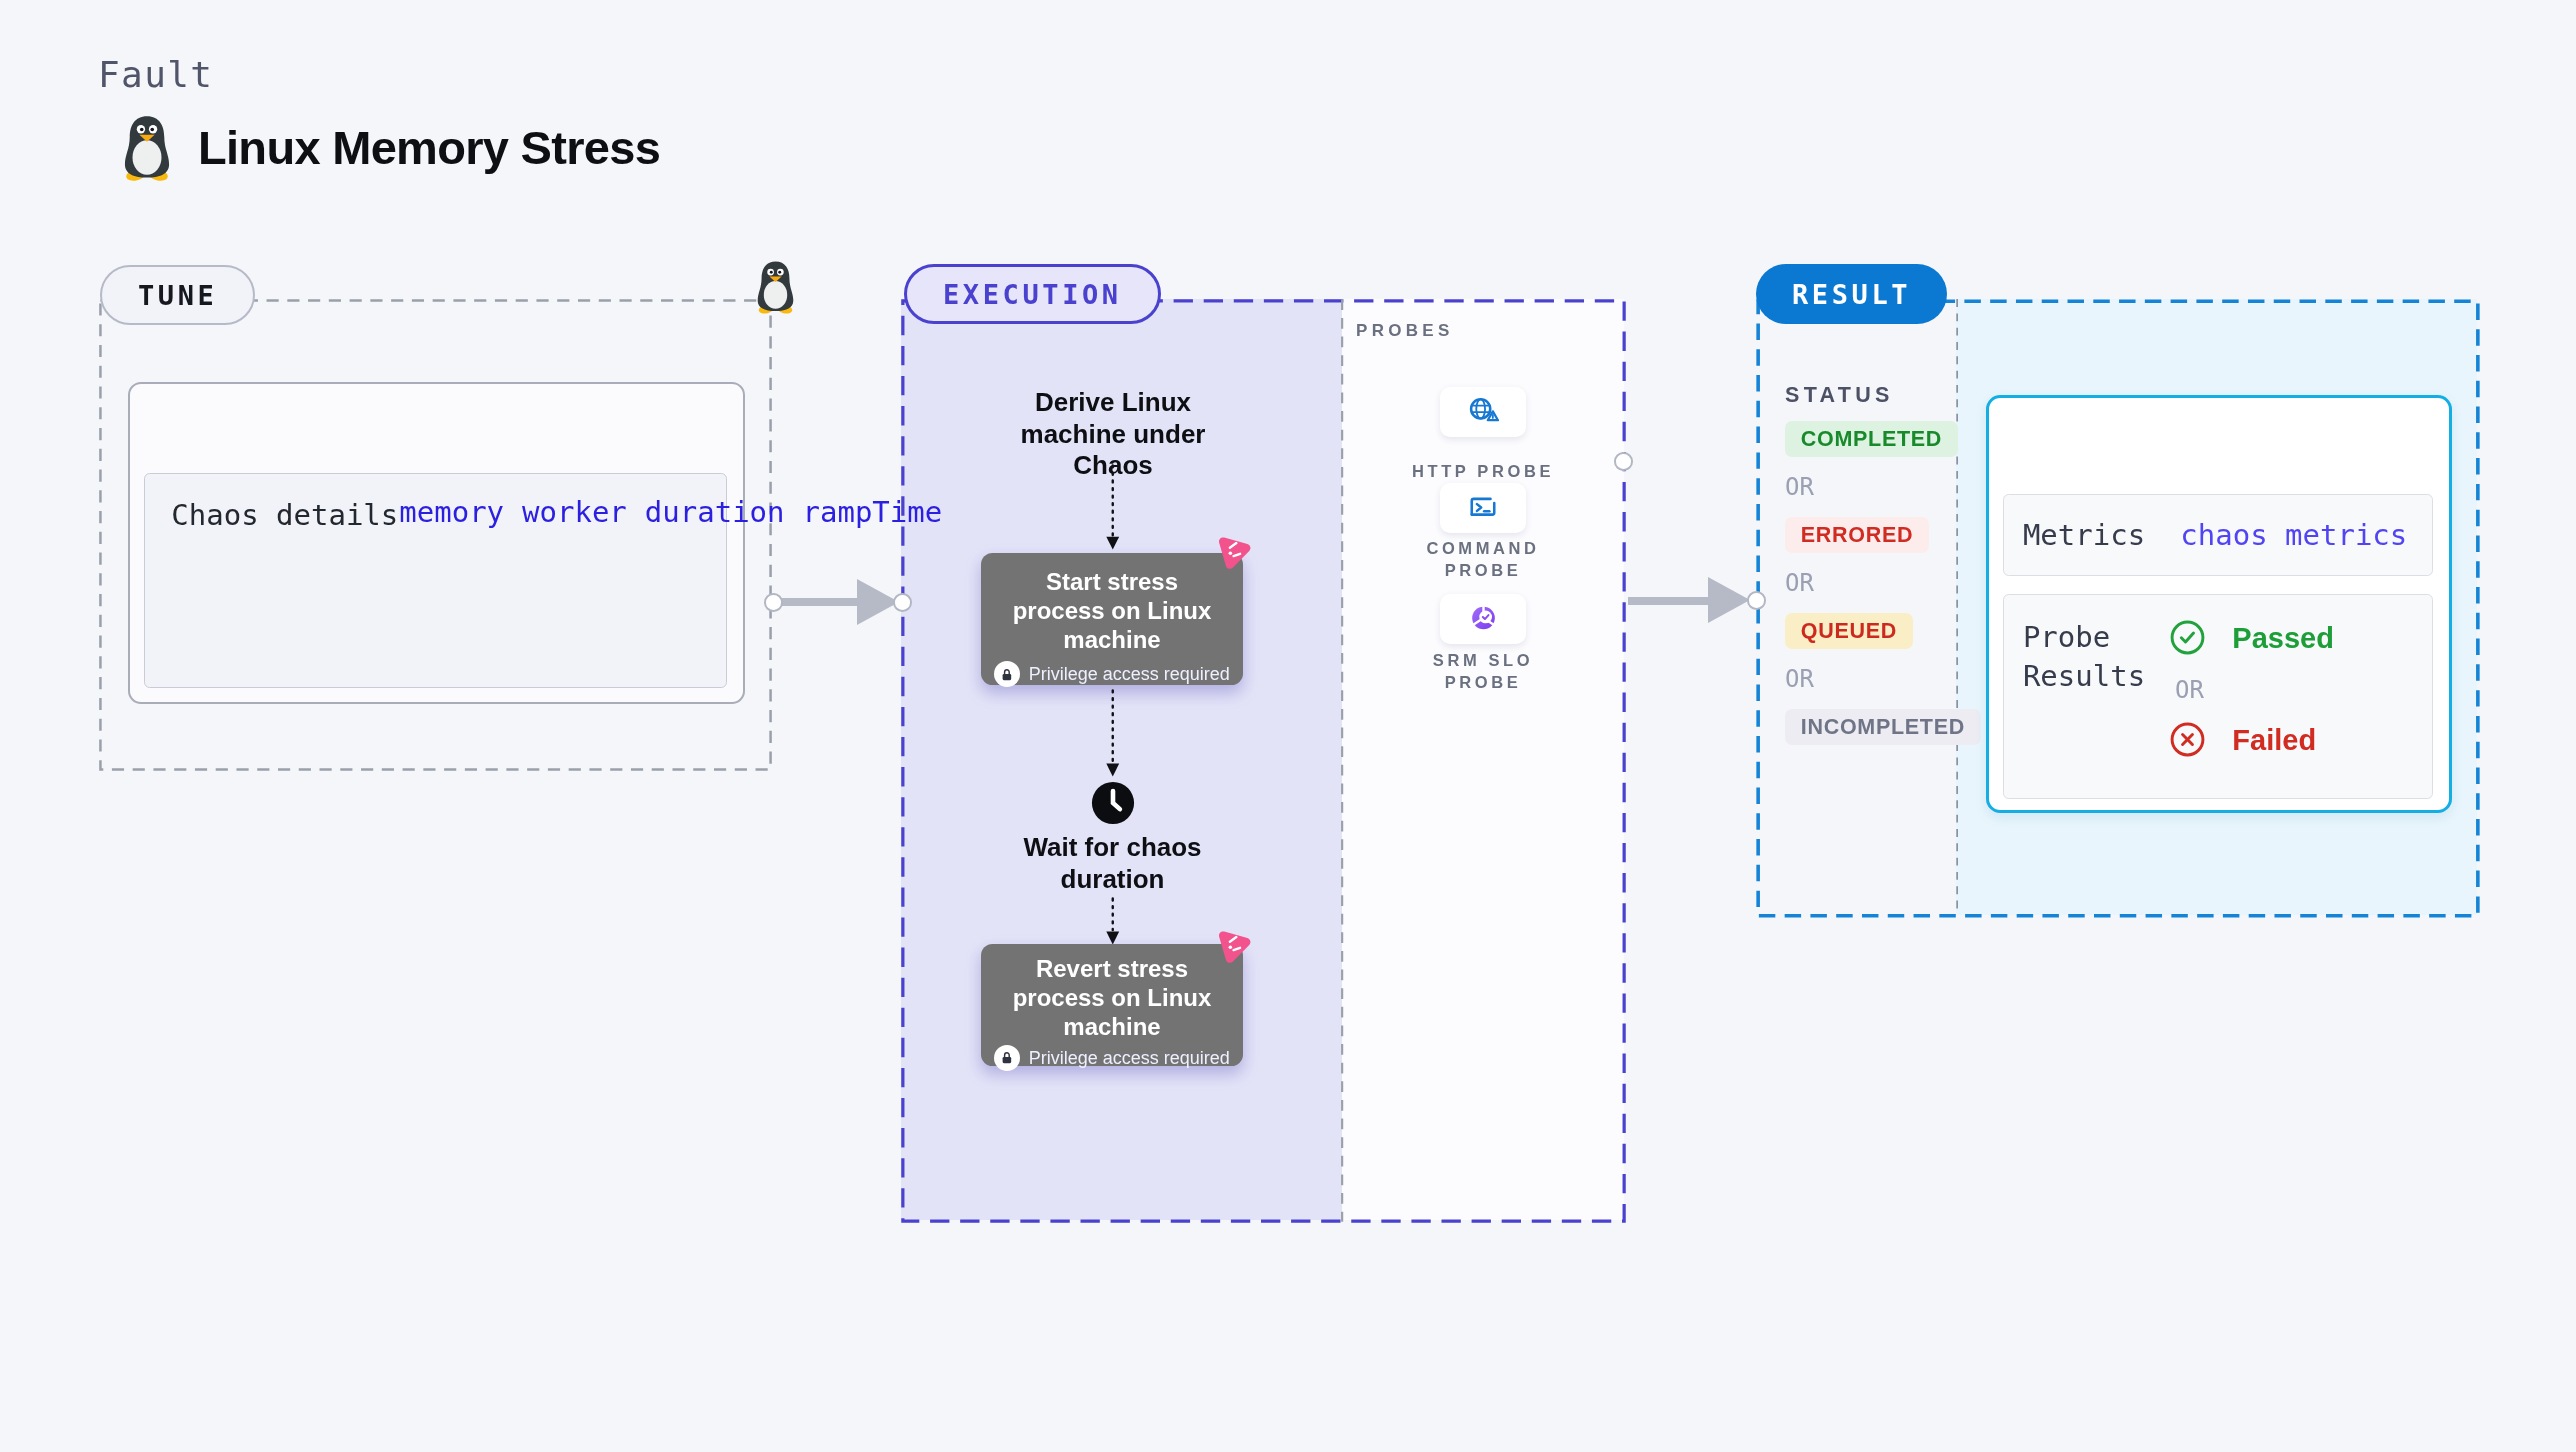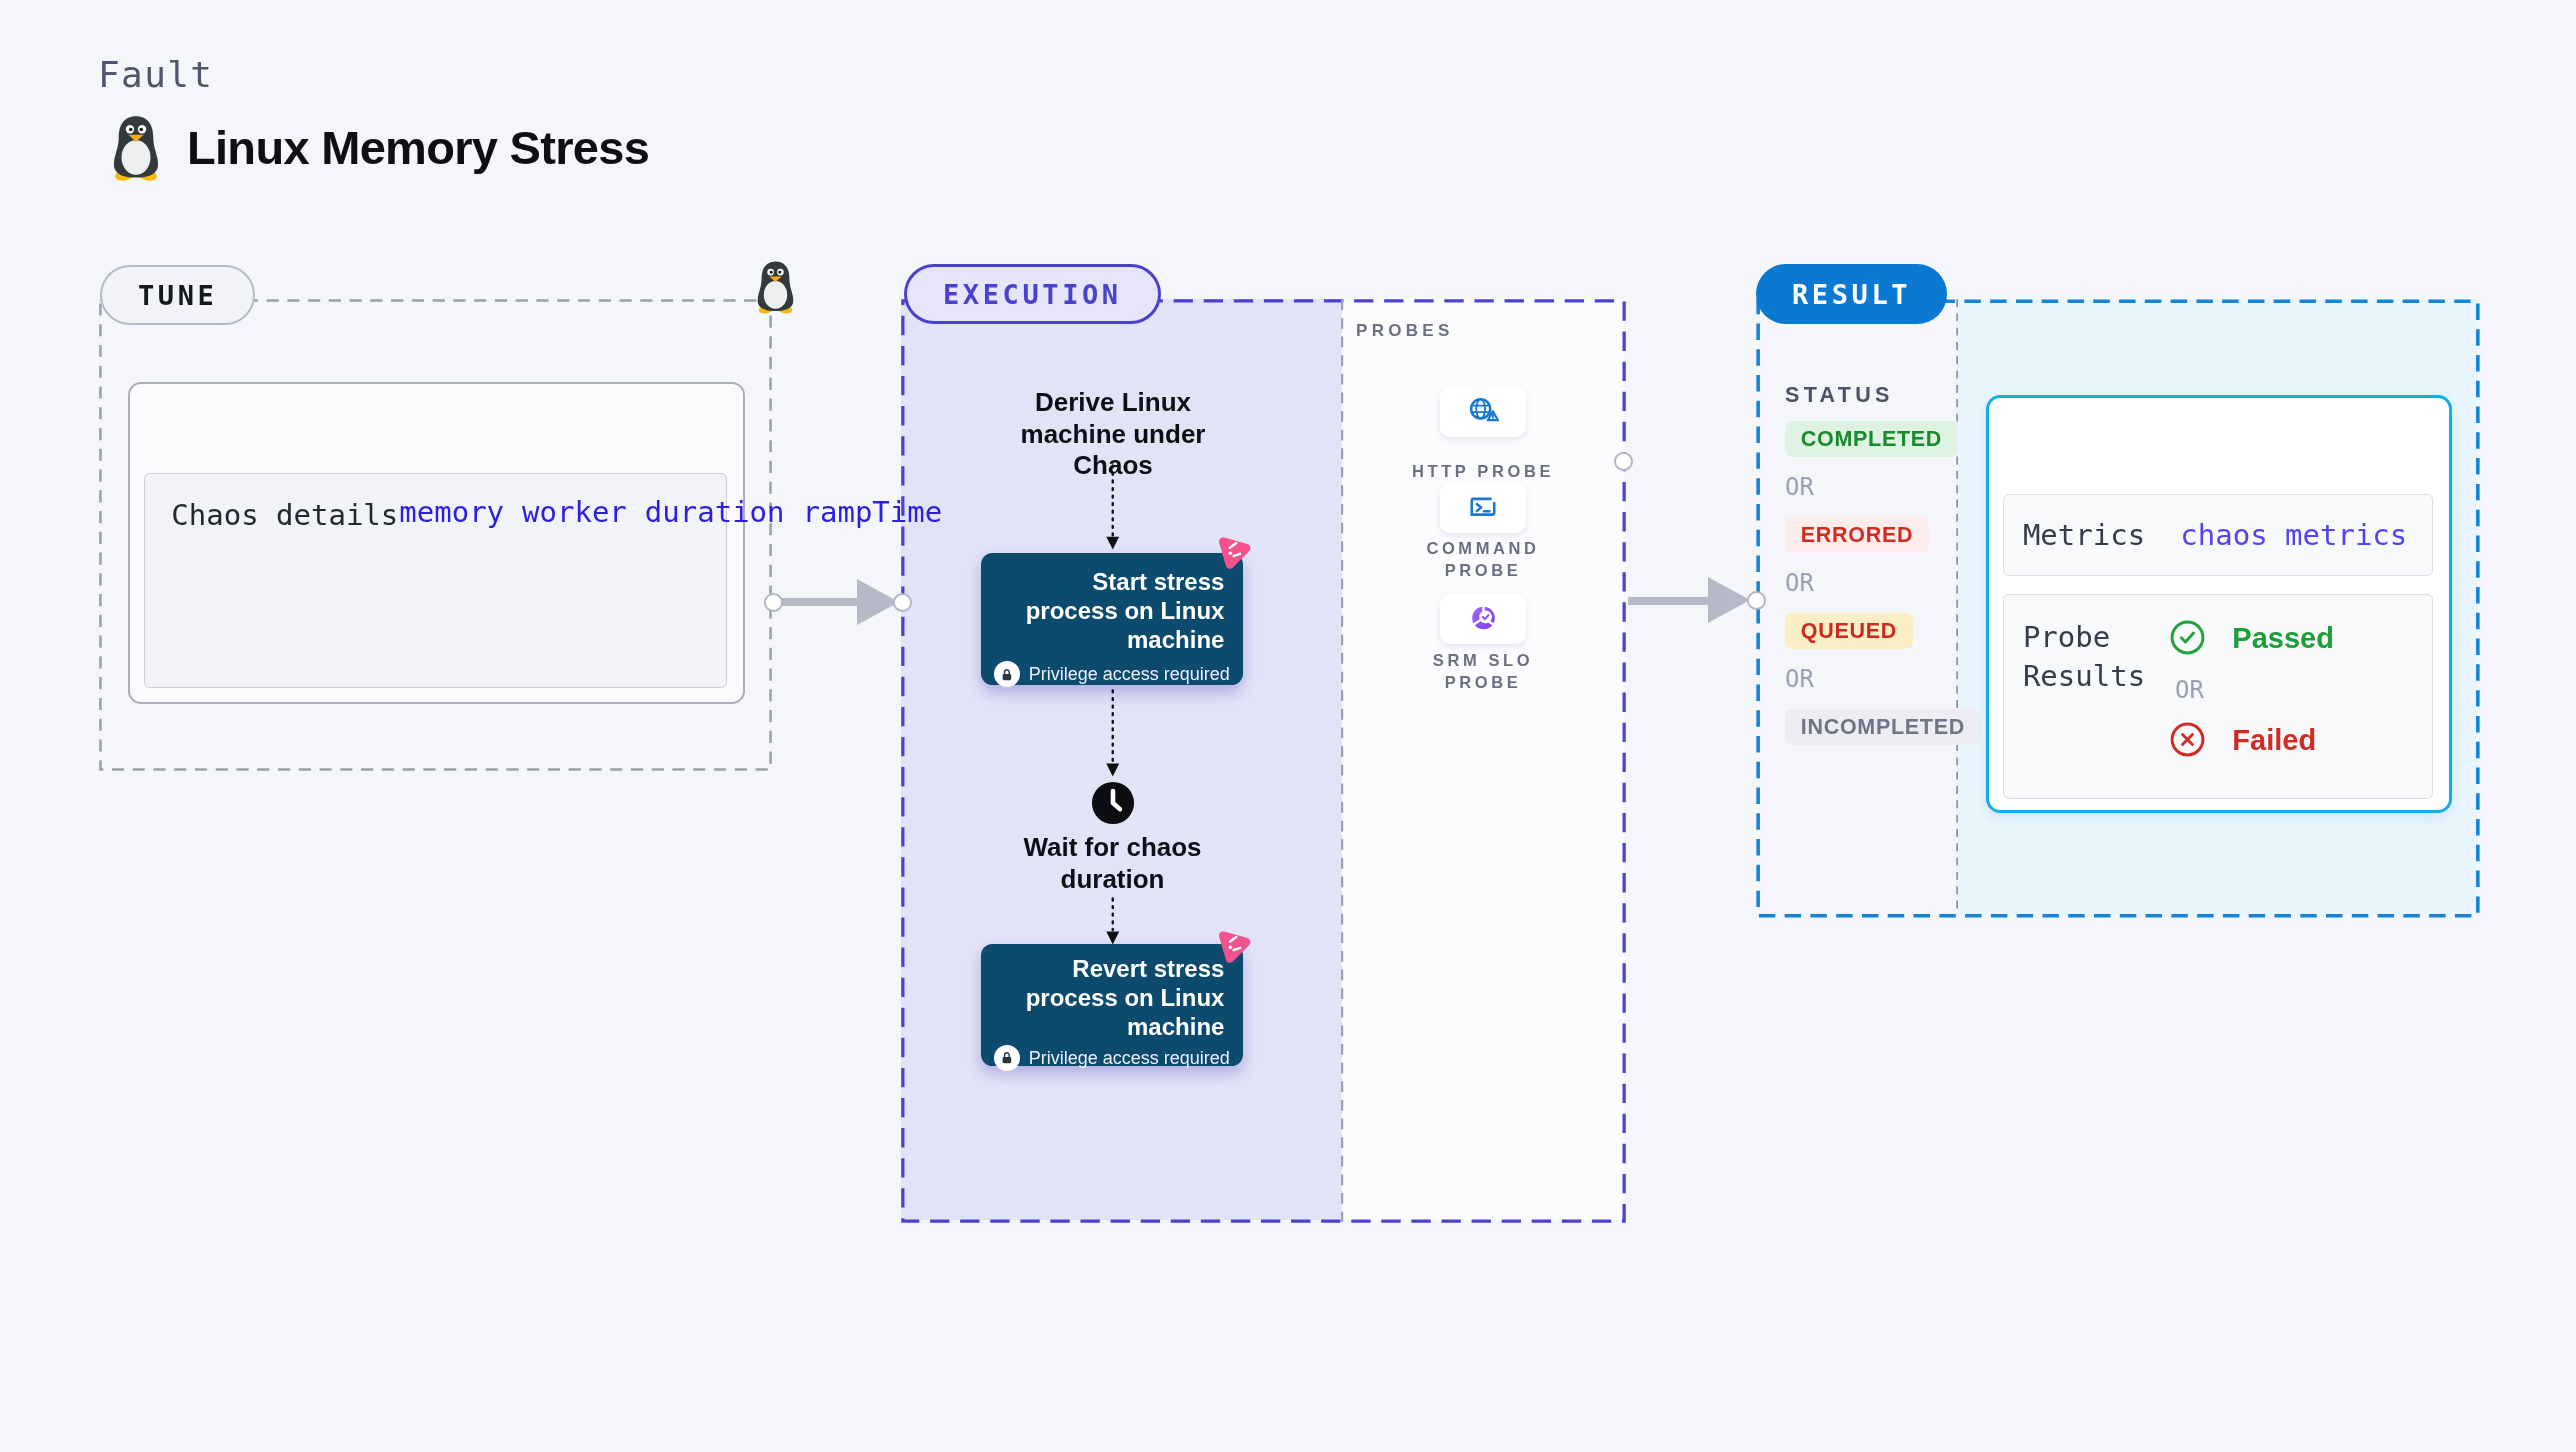--- a/index.html
+++ b/index.html
@@ -8,21 +8,21 @@
     background:#f5f6fa;
     font-family:"Liberation Sans", sans-serif;
     position:relative;overflow:hidden;
     -webkit-font-smoothing:antialiased;
   }
   .abs{position:absolute;}
   .mono{font-family:"DejaVu Sans Mono", monospace;}
 
   
   .kicker{left:98px;top:54px;font-size:36px;color:#50556a;letter-spacing:1.4px;}
-  .title-row{left:105px;top:112px;display:flex;align-items:center;gap:20px;}
+  .title-row{left:116px;top:112px;display:flex;align-items:center;gap:20px;}
   .page-title{font-size:47px;font-weight:800;color:#0d0f13;letter-spacing:-0.7px;}
 
   
   .pill{
     height:60px;border-radius:30px;display:inline-flex;align-items:center;
     padding:0 36px;font-family:"DejaVu Sans Mono", monospace;
     font-size:27px;font-weight:bold;letter-spacing:3.6px;z-index:6;box-sizing:border-box;
   }
   .pill-tune{left:100px;top:265px;background:#f2f3f8;border:2.9px solid #b6bac8;color:#15181e;}
   .pill-exec{left:904px;top:264px;background:#e6e5f9;border:3.6px solid #4a42cf;color:#4a42cf;}
@@ -42,21 +42,21 @@
   .tune-links{position:absolute;left:254px;top:24px;display:flex;flex-direction:row;gap:18px;}
   .tune-link{font-size:29px;line-height:29px;color:#2b1fe0;}
 
   
   .exec-bg{left:901px;top:299px;width:441px;height:921px;background:#e3e3f8;z-index:1;}
   .probes-bg{left:1342px;top:299px;width:282px;height:921px;background:#fcfcff;z-index:1;}
   .result-bg{left:1956px;top:299px;width:521px;height:616px;background:#e8f5fc;z-index:1;}
 
   
   .step-title{z-index:3;font-size:26px;line-height:31.5px;font-weight:bold;color:#0d0f13;text-align:center;}
-  .node-btn{z-index:3;width:262px;background:#0c4a6e;border-radius:11.5px;color:#fff;text-align:right;
+  .node-btn{z-index:3;width:262px;background:#737373;border-radius:11.5px;color:#fff;text-align:center;
             box-shadow:0 7.2px 15.8px rgba(46,40,160,.28);box-sizing:border-box;}
   .node-btn .btn-label{font-size:24px;line-height:29px;font-weight:bold;padding:14.3px 18.6px 0;}
   .priv-row{display:flex;align-items:center;justify-content:center;gap:8.6px;margin-top:7.2px;padding-bottom:14.3px;}
   .lock-circle{width:26px;height:26px;border-radius:50%;background:#fff;display:flex;align-items:center;justify-content:center;}
   .priv-text{font-size:18px;color:#eef0ff;}
   .chaos-badge{z-index:5;width:37px;height:37px;}
 
   
   .zone-label{z-index:3;font-size:17px;font-weight:bold;letter-spacing:4.3px;color:#6a7080;}
   .probe-card{z-index:3;left:1440px;width:86px;height:50px;background:#ffffff;border-radius:10px;

